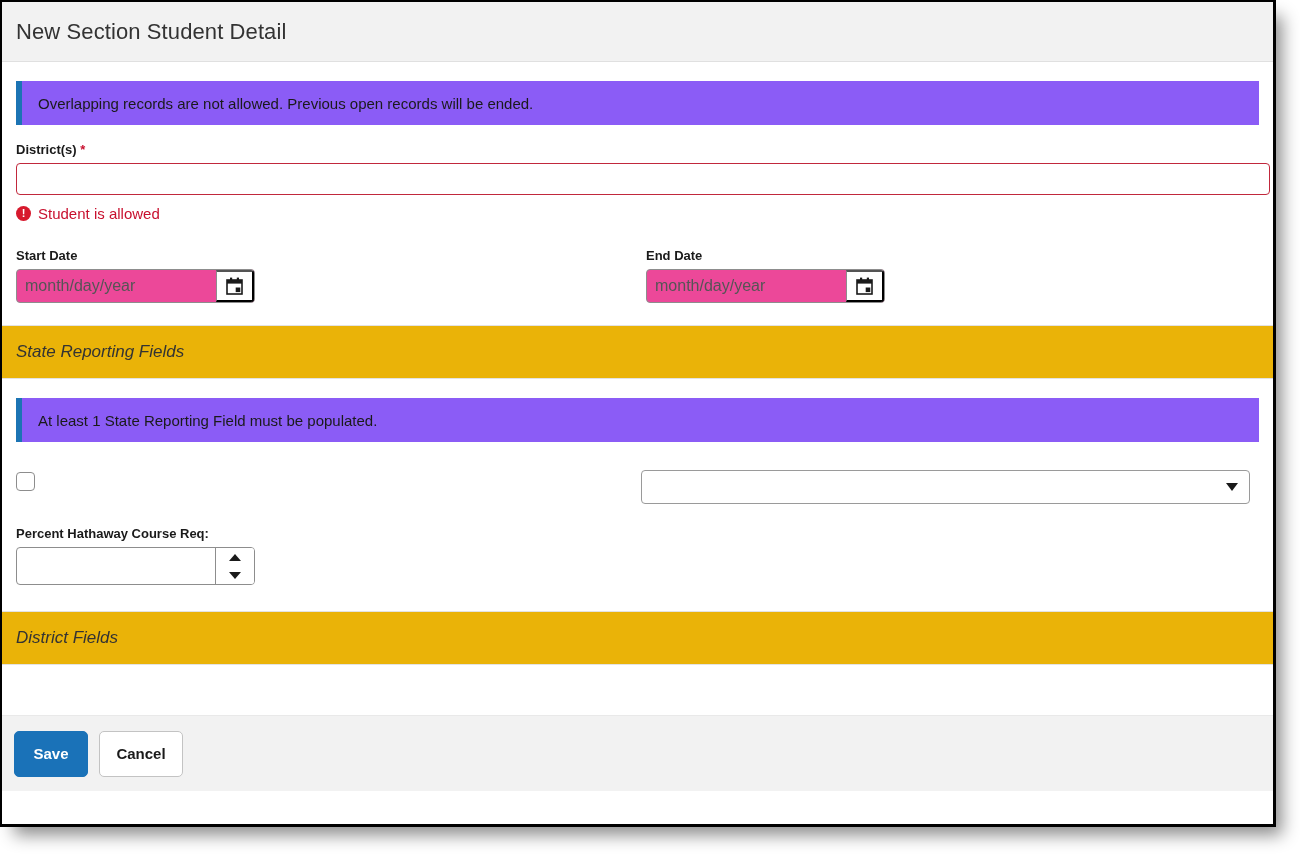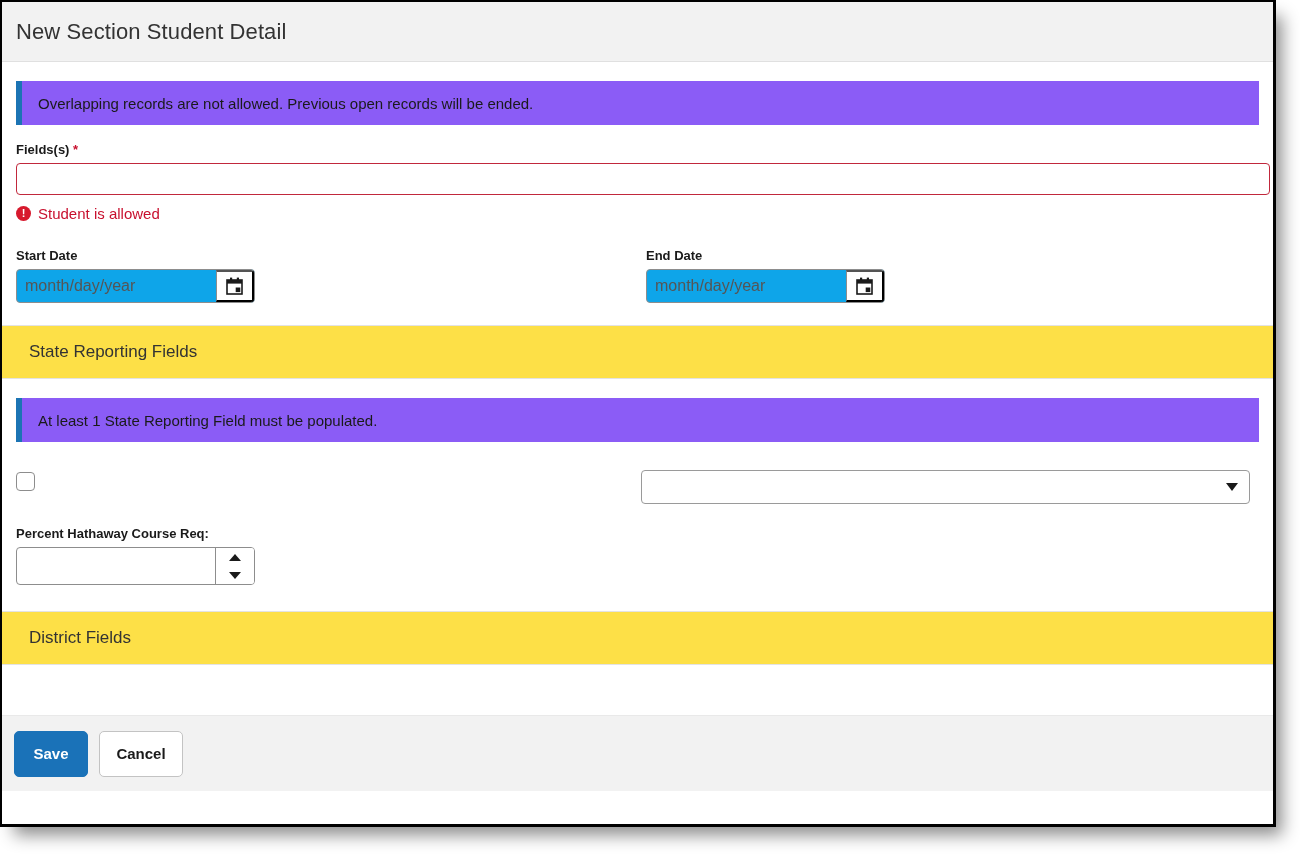--- a/index.html
+++ b/index.html
@@ -147,21 +147,21 @@
 
   .date-control {
     margin-top: 6px;
     display: flex;
     align-items: stretch;
     width: 239px;
     height: 34px;
     box-sizing: border-box;
     border: 1px solid #8d8d8d;
     border-radius: 4px;
-    background: #0ea5e9;
+    background: #ec4899;
     overflow: hidden;
   }
   .date-control input {
     flex: 1 1 auto;
     border: 0;
     outline: none;
     background: transparent;
     font-family: "Liberation Sans", sans-serif;
     font-size: 16px;
     color: #333333;
@@ -177,27 +177,28 @@
     display: flex;
     align-items: center;
     justify-content: center;
     cursor: pointer;
     padding: 0;
   }
 
   
   .section-band {
     height: 54px;
-    background: #fde047;
+    background: #eab308;
     border-top: 1px solid #e3e3e3;
     border-bottom: 1px solid #e3e3e3;
     display: flex;
     align-items: center;
-    padding-left: 27px;
-    box-sizing: border-box;
+    padding-left: 14px;
+    box-sizing: border-box;
+    font-style: italic;
   }
   .section-band .section-title {
     font-size: 17px;
     color: #333333;
   }
 
   
   .state-fields {
     padding: 0 14px;
   }
@@ -352,21 +353,21 @@
     <div class="body-region">
 
       <div class="banner-holder">
         <div class="info-banner">
           <span class="banner-text">Overlapping records are not allowed. Previous open records will be ended.</span>
         </div>
       </div>
 
       <div class="field-block student-row">
         <label class="fld-label">
-          <span>Fields(s)</span>
+          <span>District(s)</span>
           <span class="req-star">*</span>
         </label>
         <input class="student-input" type="text" placeholder="" style="">
         <div class="error-line">
           <span class="err-icon">!</span>
           <span class="err-text">Student is allowed</span>
         </div>
       </div>
 
       <div class="field-block date-row">

